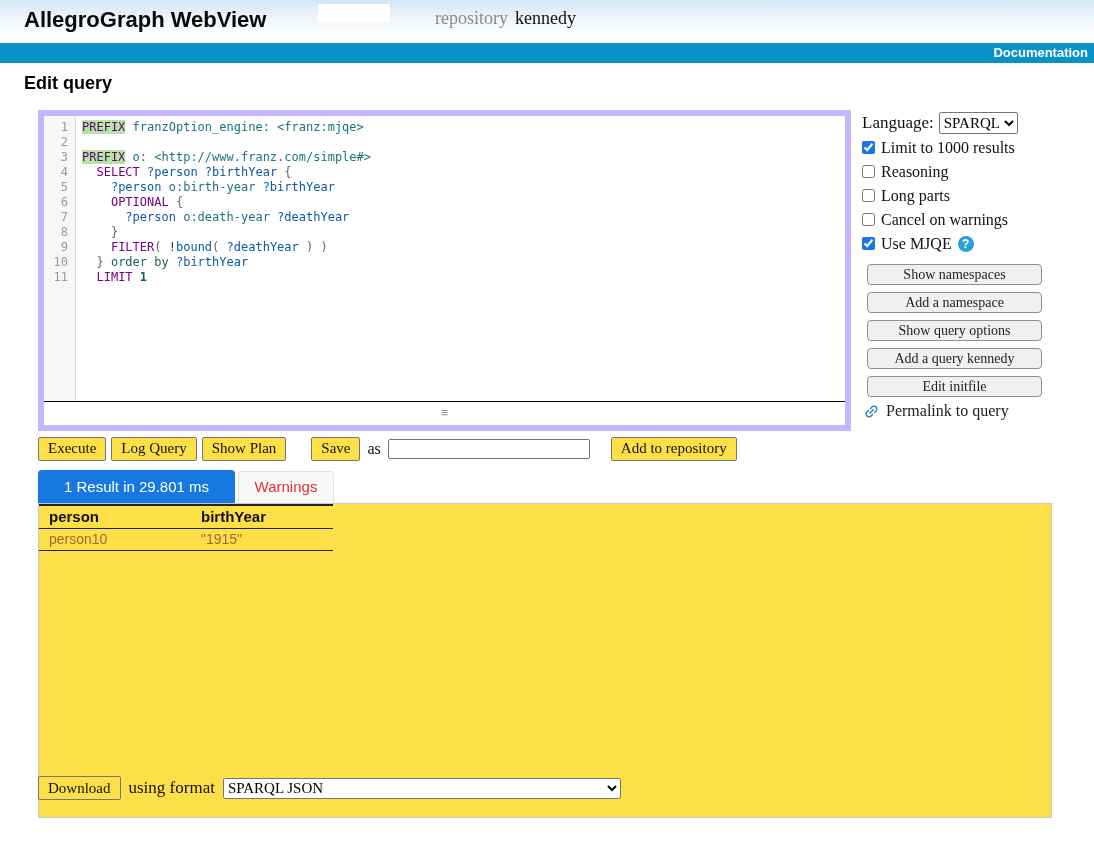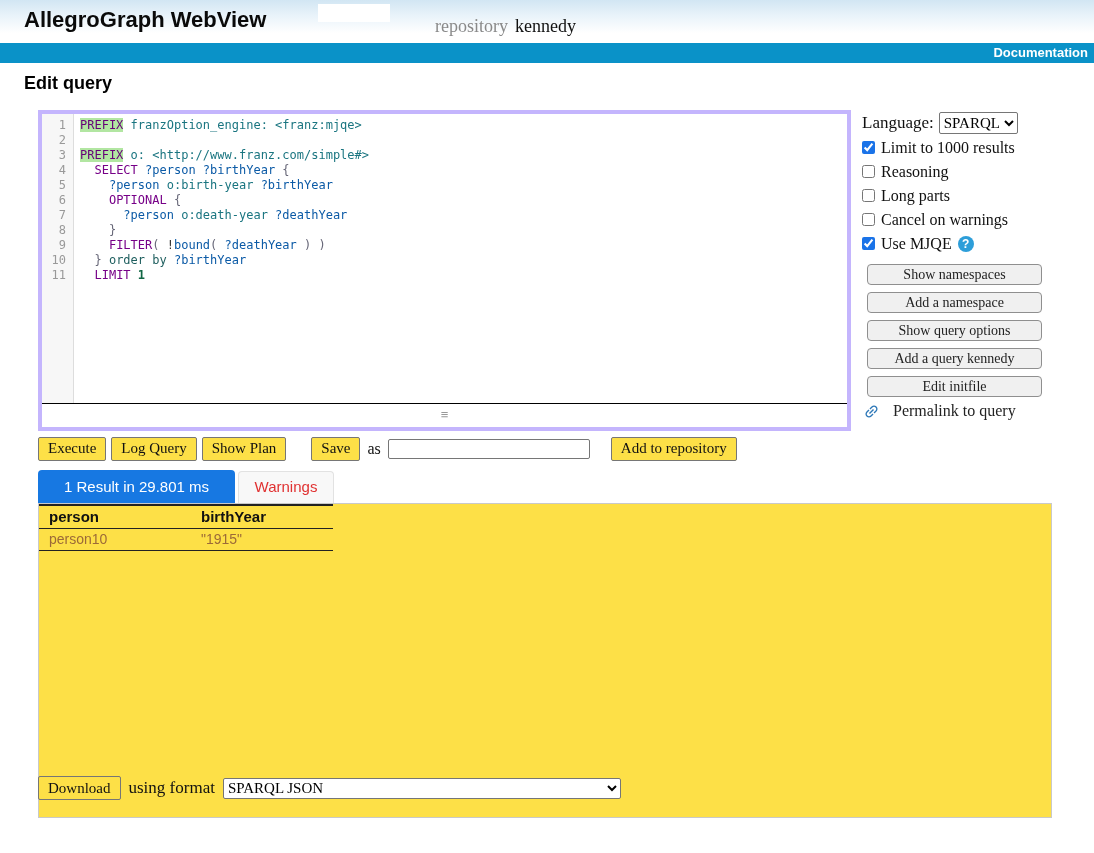--- a/index.html
+++ b/index.html
@@ -7,36 +7,36 @@
   body {
     width:1094px; height:853px; position:relative; overflow:hidden;
     background:#fff; font-family:"Liberation Serif", serif; color:#111;
   }
   
   .header { position:absolute; left:0; top:0; width:1094px; height:35px;
     background:linear-gradient(180deg,#d2e6f3 0%, #e9f3fa 45%, #ffffff 95%); }
   .app-title { position:absolute; left:24px; top:7px;
     font-family:"Liberation Sans", sans-serif; font-weight:bold; font-size:22px; color:#0a0a0a; }
   .header-white-box { position:absolute; left:318px; top:4px; width:72px; height:18px; background:#fff; }
-  .repo-line { position:absolute; left:435px; top:16px; font-size:18px;text-align:center; }
+  .repo-line { position:absolute; left:435px; top:8px; font-size:18px;text-align:center; }
   .repo-label { color:#8a8a8a; margin-right:7px; }
   .repo-name  { color:#111; }
   
   .navbar { position:absolute; left:0; top:43px; width:1094px; height:20px; background:#0a92c8;
     font-family:"Liberation Sans", sans-serif; font-size:13px; font-weight:bold; color:#fff; line-height:20px; }
   .nav-left { position:absolute; left:5px; top:0; white-space:pre; }
   .nav-right { position:absolute; right:6px; top:0; cursor:pointer; }
   .nav-link { cursor:pointer; }
   .nav-sep { white-space:pre; }
   
   .page-title { position:absolute; left:24px; top:73px;
     font-family:"Liberation Sans", sans-serif; font-size:18px; font-weight:bold; color:#000; }
   
   .editor-wrap { position:absolute; left:38px; top:110px; width:813px; height:321px;
-    border:4px solid #c4b5fd; background:#fff; }
+    border:6px solid #c4b5fd; background:#fff; }
   .code-area { position:absolute; left:0; right:0; top:0; bottom:23px; overflow:hidden;
     border-bottom:1px solid #000;
     font-family:"DejaVu Sans Mono", monospace; font-size:12px; line-height:15px; cursor:text; }
   .gutter-col { position:absolute; left:0; top:0; bottom:0; width:32px; background:#f7f7f7; border-right:1px solid #ddd; }
   .code-lines { position:absolute; left:0; top:4px; right:0; }
   .cm-line { white-space:pre; height:15px; }
   .ln { display:inline-block; width:24px; text-align:right; margin-right:14px; color:#999; }
   .tok-kwhl { color:#607; background:#b2e6a2; }
   .tok-kw   { color:#708; }
   .tok-kw2  { color:#1f5f5f; }
@@ -58,21 +58,21 @@
   .opt-checks { position:absolute; left:862px; top:139px; width:180px; }
   .opt-row { display:flex; align-items:center; gap:6px; margin-bottom:7px; font-size:16px; height:17px; }
   .opt-row input[type=checkbox] { width:13px; height:13px; margin:0; accent-color:#1a73e8; }
   .help-icon { display:inline-block; width:16px; height:16px; border-radius:50%; background:#2d9ed9;
     color:#fff; font-family:"Liberation Sans", sans-serif; font-weight:bold; font-size:12px;
     text-align:center; line-height:16px; cursor:pointer; }
   .side-buttons { position:absolute; left:867px; top:264px; width:175px; }
   .side-btn { display:block; width:100%; height:21px; margin-bottom:7px;
     font-family:"Liberation Serif", serif; font-size:14px; color:#222;
     background:#f0f0f0; border:1px solid #8f8f8f; border-radius:4px; cursor:pointer; }
-  .permalink { position:absolute; left:863px; top:402px; display:flex; align-items:center; gap:13px;
+  .permalink { position:absolute; left:863px; top:402px; display:flex; align-items:center; gap:6px;
     font-size:16px; color:#222; cursor:pointer; }
   .permalink svg { display:block; }
   
   .action-row { position:absolute; left:38px; top:436px; height:25px; display:flex; align-items:center; }
   .std-btn { font-family:"Liberation Serif", serif; font-size:15px; color:#111;
     background:#fde047; border:1px solid #767676; border-radius:2px; height:24px; padding:0 9px; cursor:pointer; }
   .mr { margin-right:5px; }
   .save-gap { margin-left:25px; }
   .as-label { margin:0 7px; font-size:16px; }
   .save-input { width:202px; height:20px; border:1px solid #767676; border-radius:2px;

